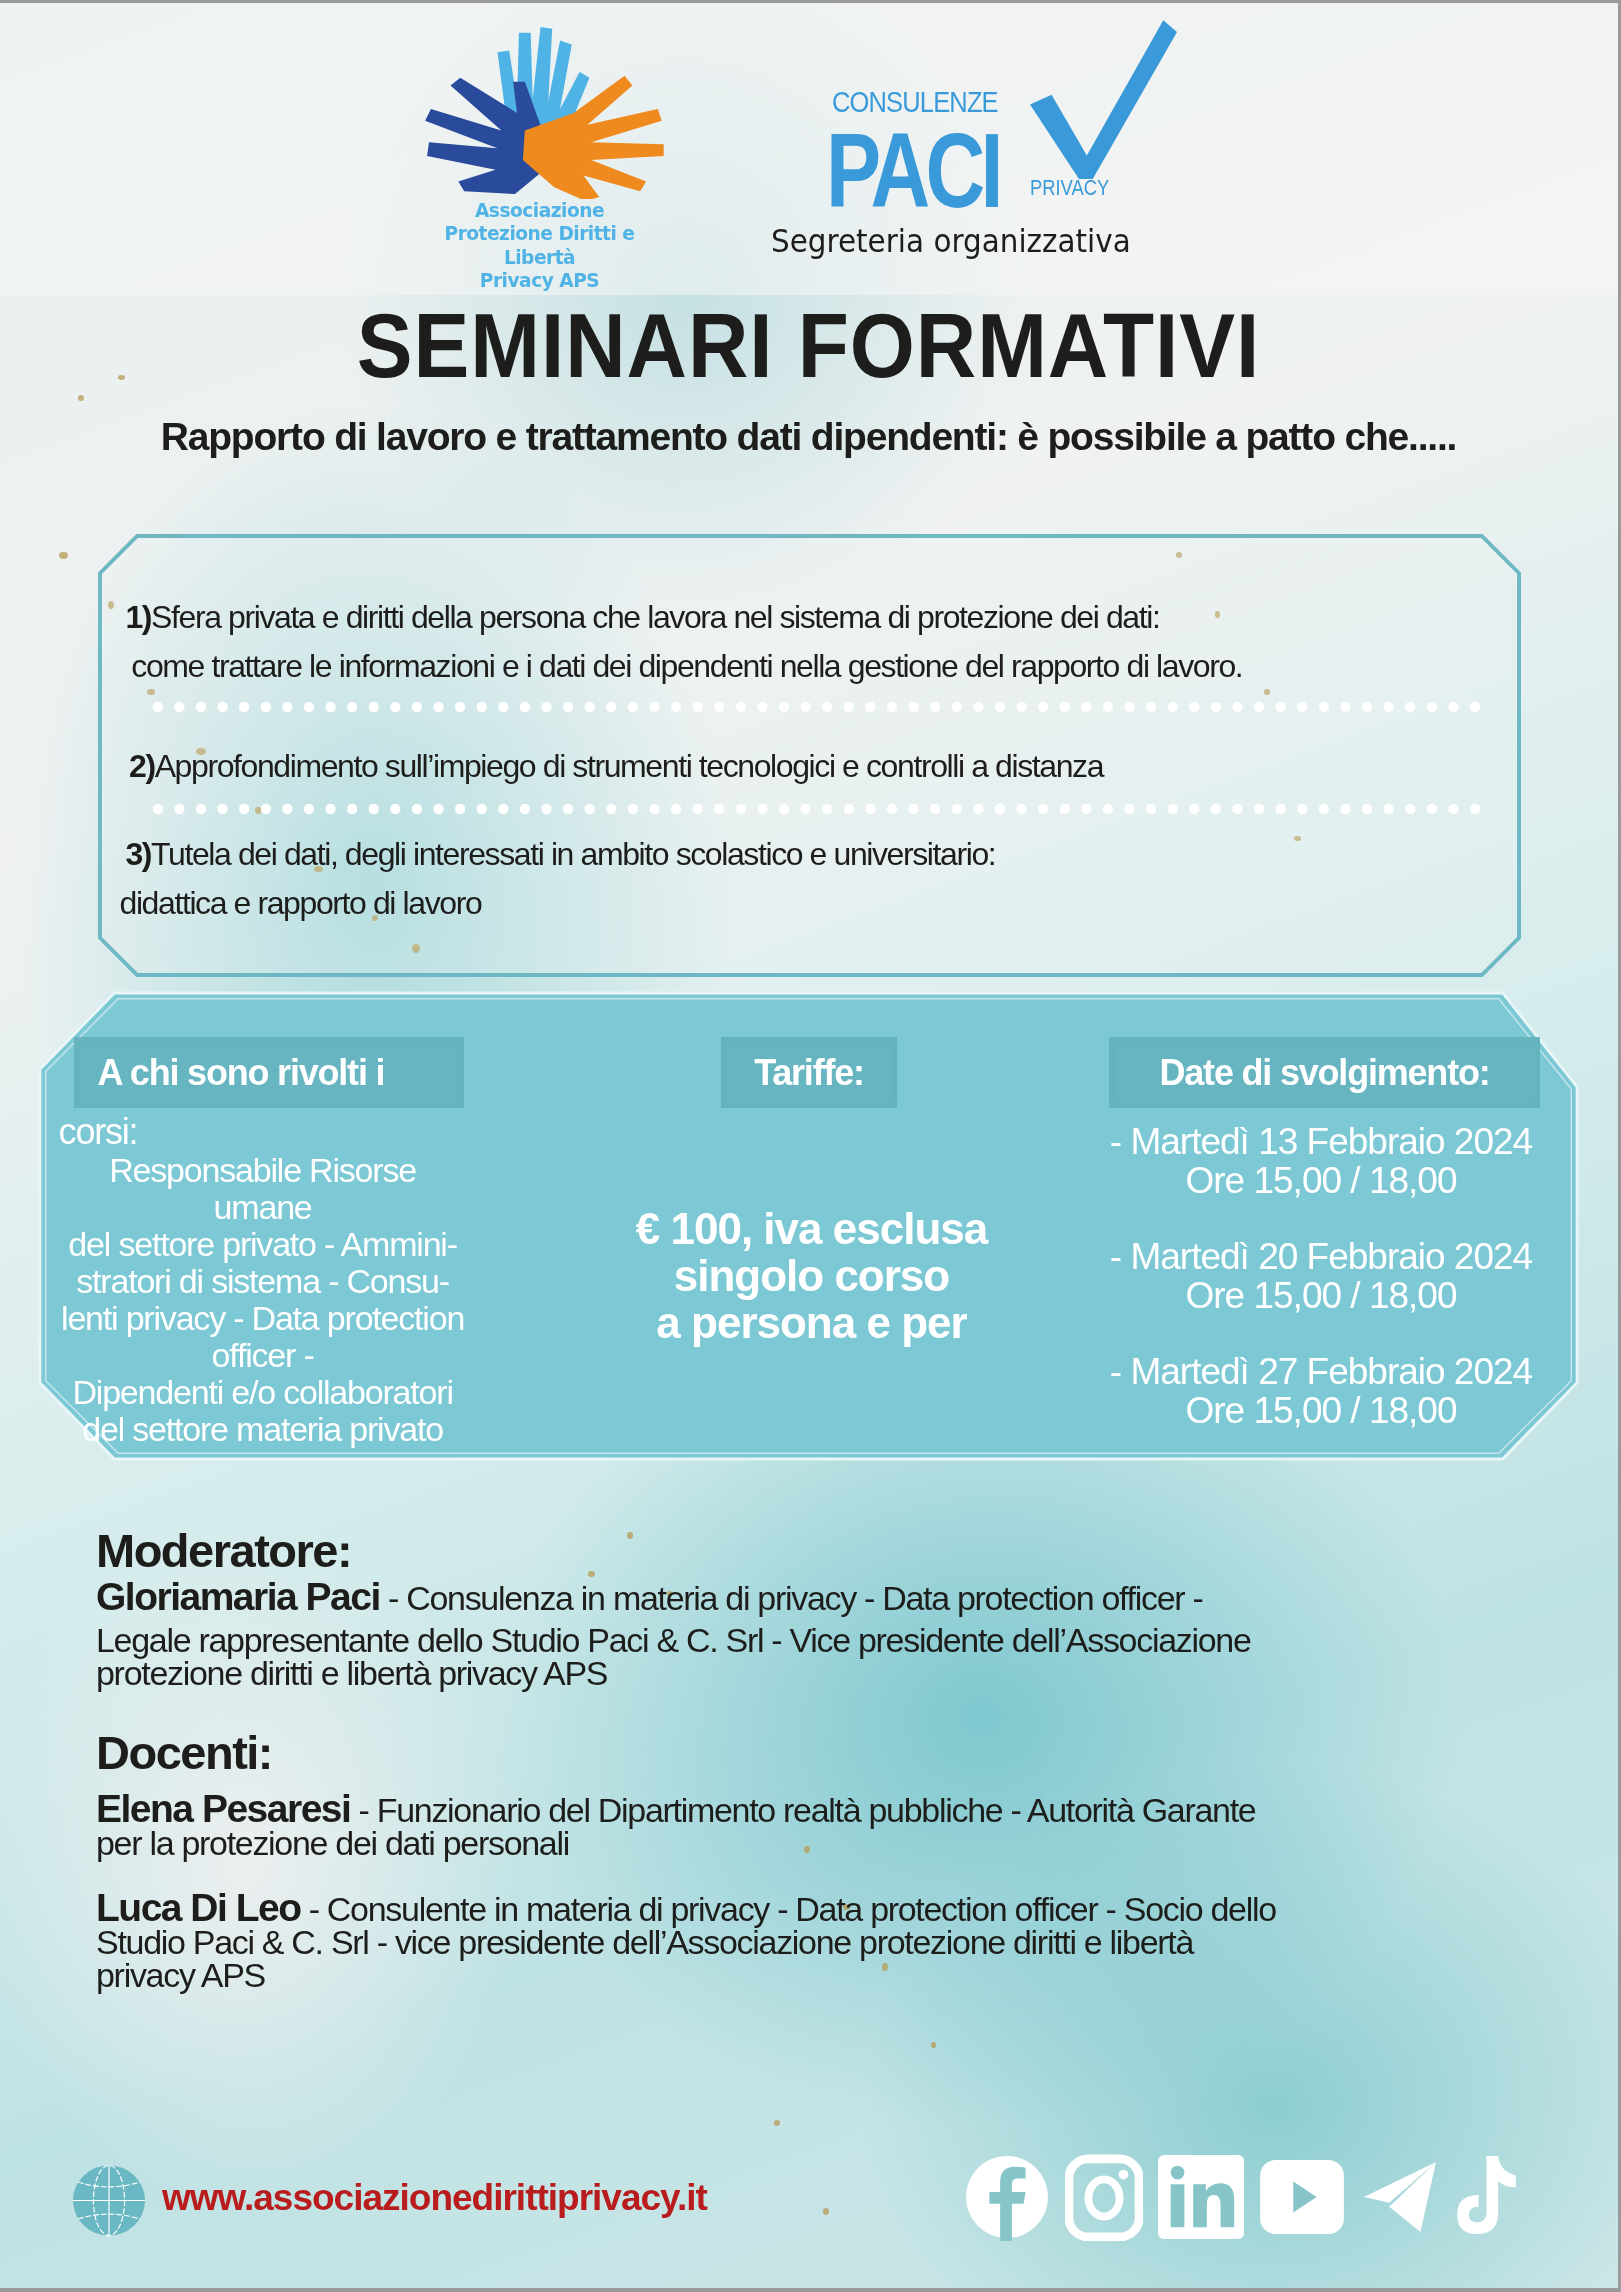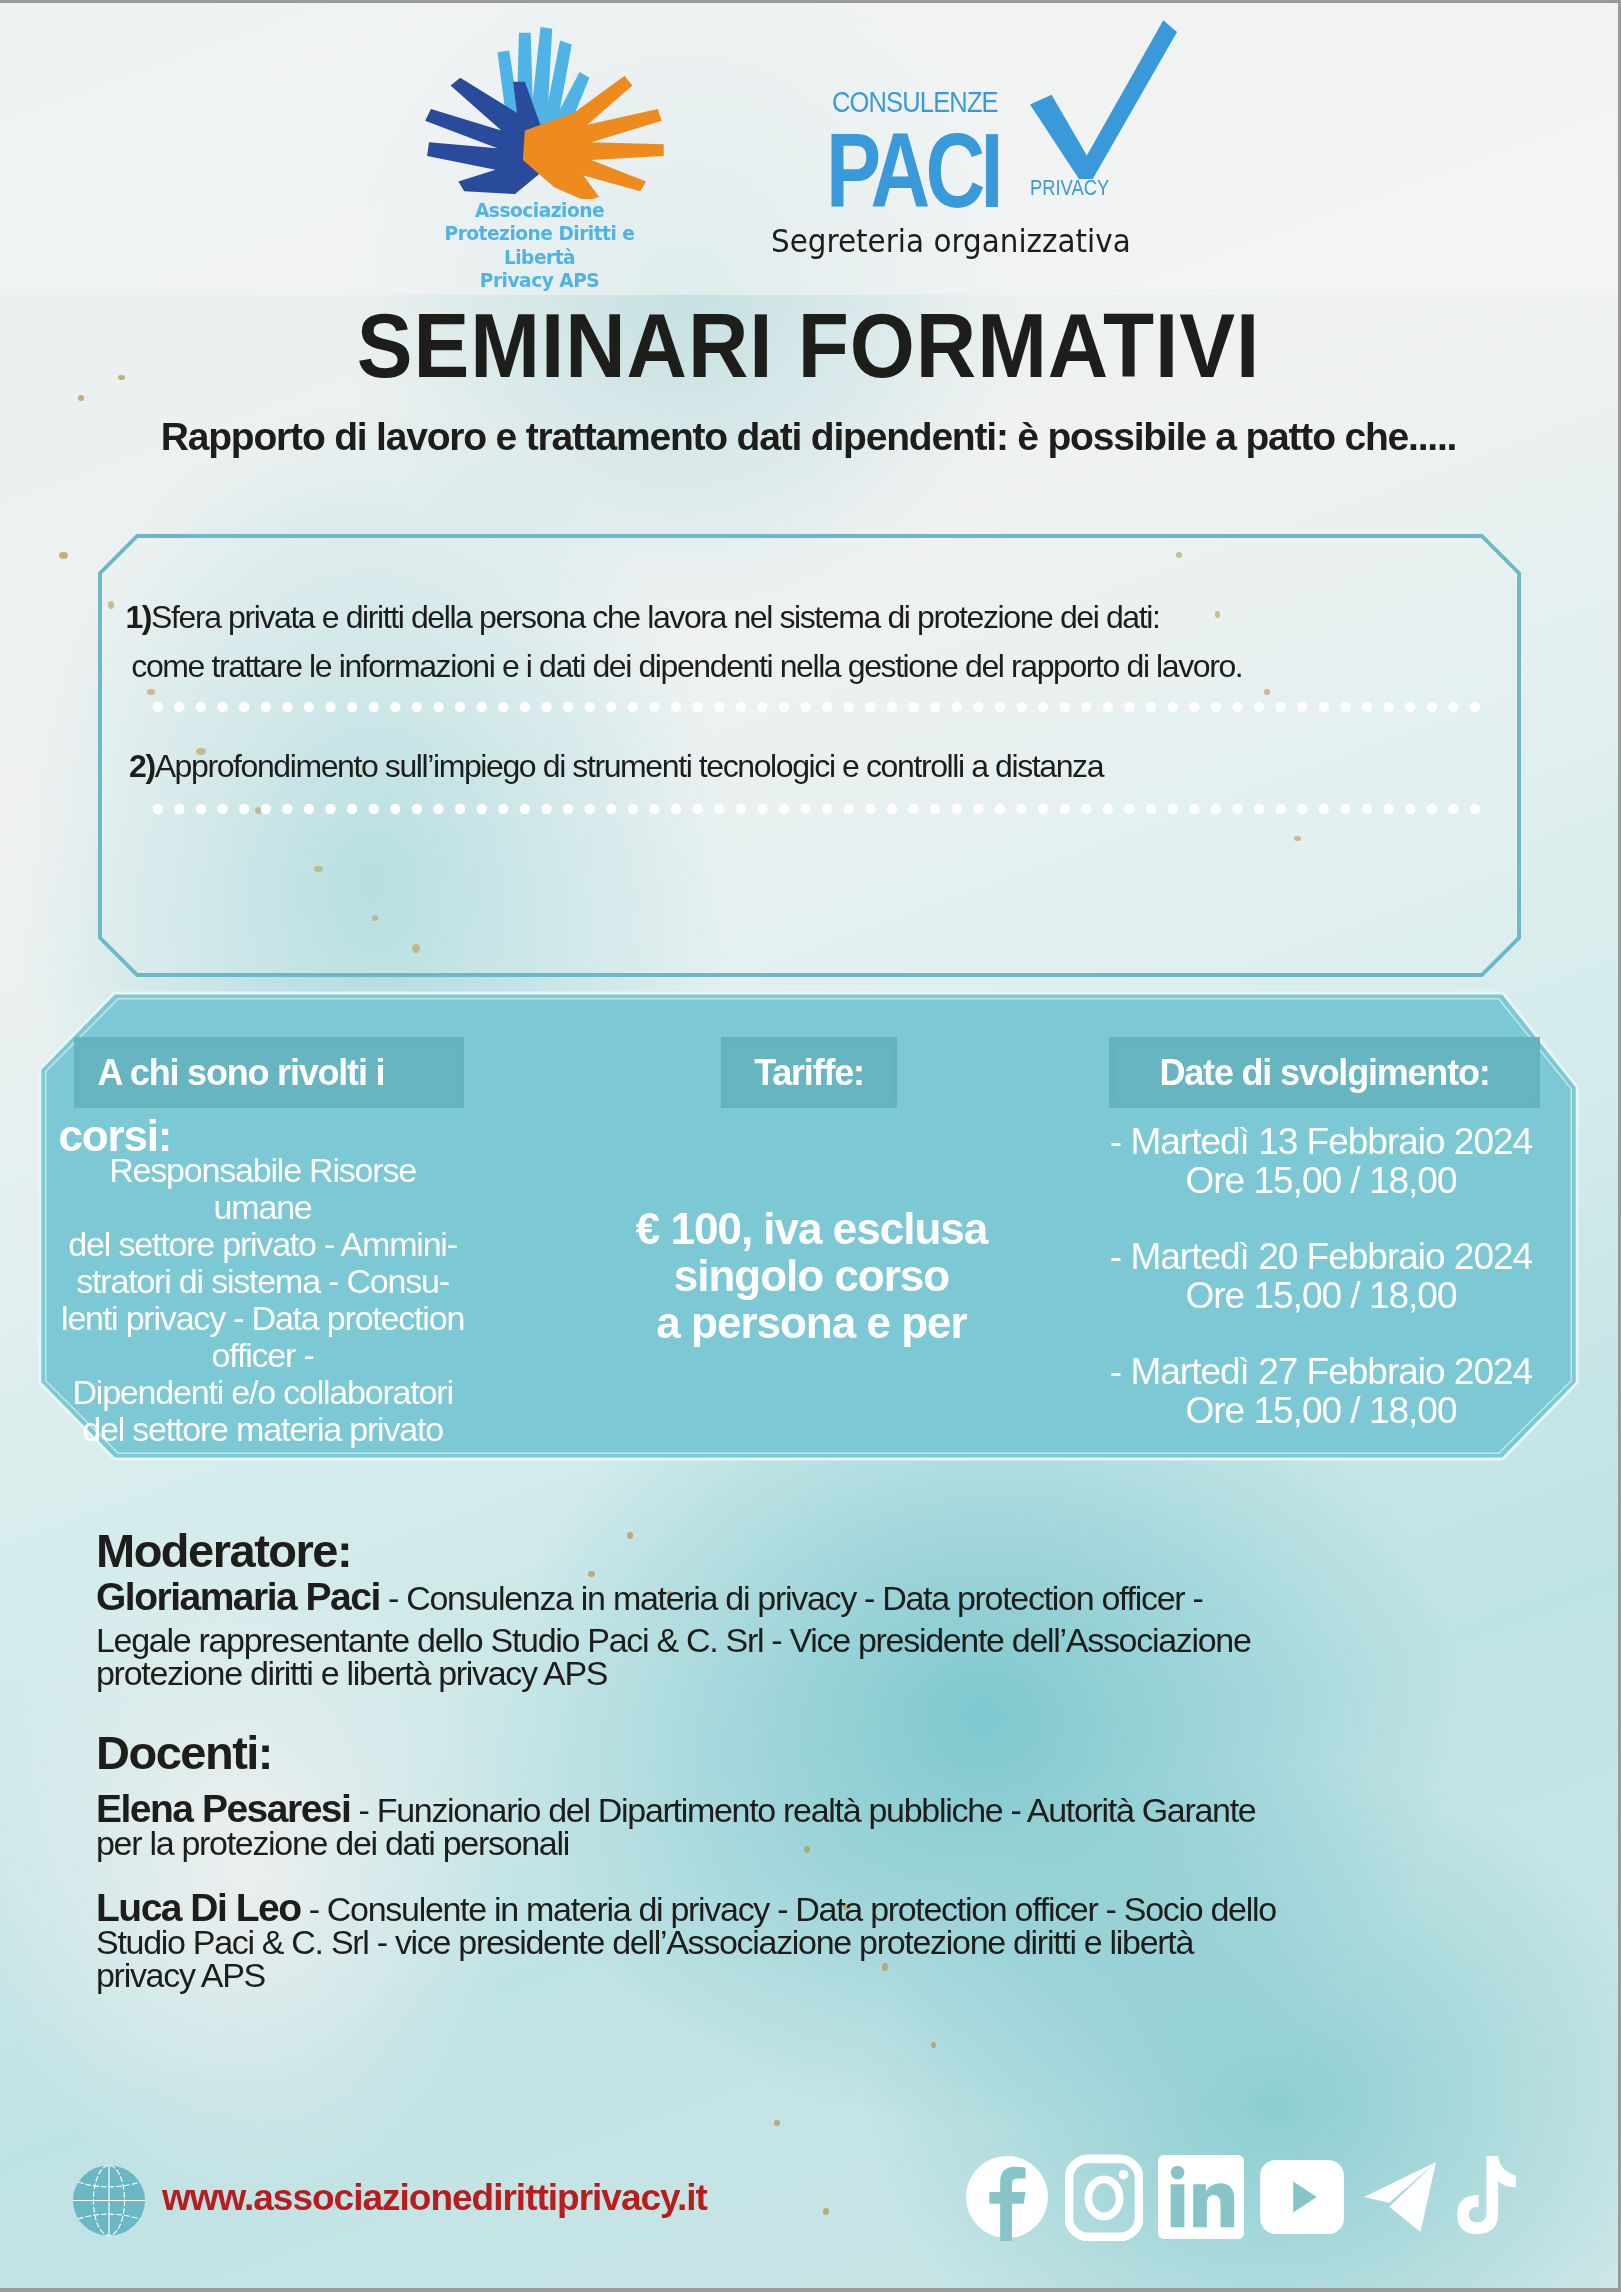--- a/index.html
+++ b/index.html
@@ -174,32 +174,36 @@
   </svg>
   <div class="topic" style="left:27.4px;top:59px">
     <b>1)</b><span>Sfera privata e diritti della persona che lavora nel sistema di protezione dei dati:</span><br>
     <span style="padding-left:5.9px">come trattare le informazioni e i dati dei dipendenti nella gestione del rapporto di lavoro.</span>
   </div>
   <div class="dots" style="top:167px"></div>
   <div class="topic" style="left:31px;top:208px">
     <b>2)</b><span>Approfondimento sull’impiego di strumenti tecnologici e controlli a distanza</span>
   </div>
   <div class="dots" style="top:269px"></div>
+  <div class="topic" style="left:27.4px;top:296px">
+    <b>3)</b><span>Tutela dei dati, degli interessati in ambito scolastico e universitario:</span><br>
+    <span style="margin-left:-5.9px">didattica e rapporto di lavoro</span>
+  </div>
 </div>
 
 <div class="panel" style="height:470px">
   <svg class="frame" width="1543" height="470" viewBox="0 0 1574 480">
     <path d="M78 2 L1496 2 L1572 98 L1572 400 L1496 478 L78 478 L2 400 L2 80 Z" fill="#7cc8d4" stroke="#e8f6f8" stroke-width="3"></path>
     <path d="M82 8 L1492 8 L1566 100 L1566 398 L1492 472 L82 472 L8 398 L8 82 Z" fill="none" stroke="rgba(255,255,255,0.55)" stroke-width="1.5"></path>
   </svg>
 
   <div class="tag" style="left:37px;top:46px;width:390px;justify-content:flex-start;padding-left:17.6px">
     <span>A chi sono rivolti i</span>
   </div>
-  <div class="panel-text" style="left:21.6px;top:120px;font-size:44px;font-weight:bold;letter-spacing:-1.2px;text-align:center">corsi:</div>
+  <div class="panel-text" style="left:21.6px;top:120px;font-size:36px;font-weight:normal;letter-spacing:-1.2px;text-align:center">corsi:</div>
   <div class="panel-text aud-list" style="left:19.6px;top:161px;width:412px">
     <div>Responsabile Risorse umane</div>
     <div>del settore privato - Ammini-</div>
     <div>stratori di sistema - Consu-</div>
     <div>lenti privacy - Data protection</div>
     <div>officer -</div>
     <div>Dipendenti e/o collaboratori</div>
     <div>del settore materia privato</div>
   </div>
 

